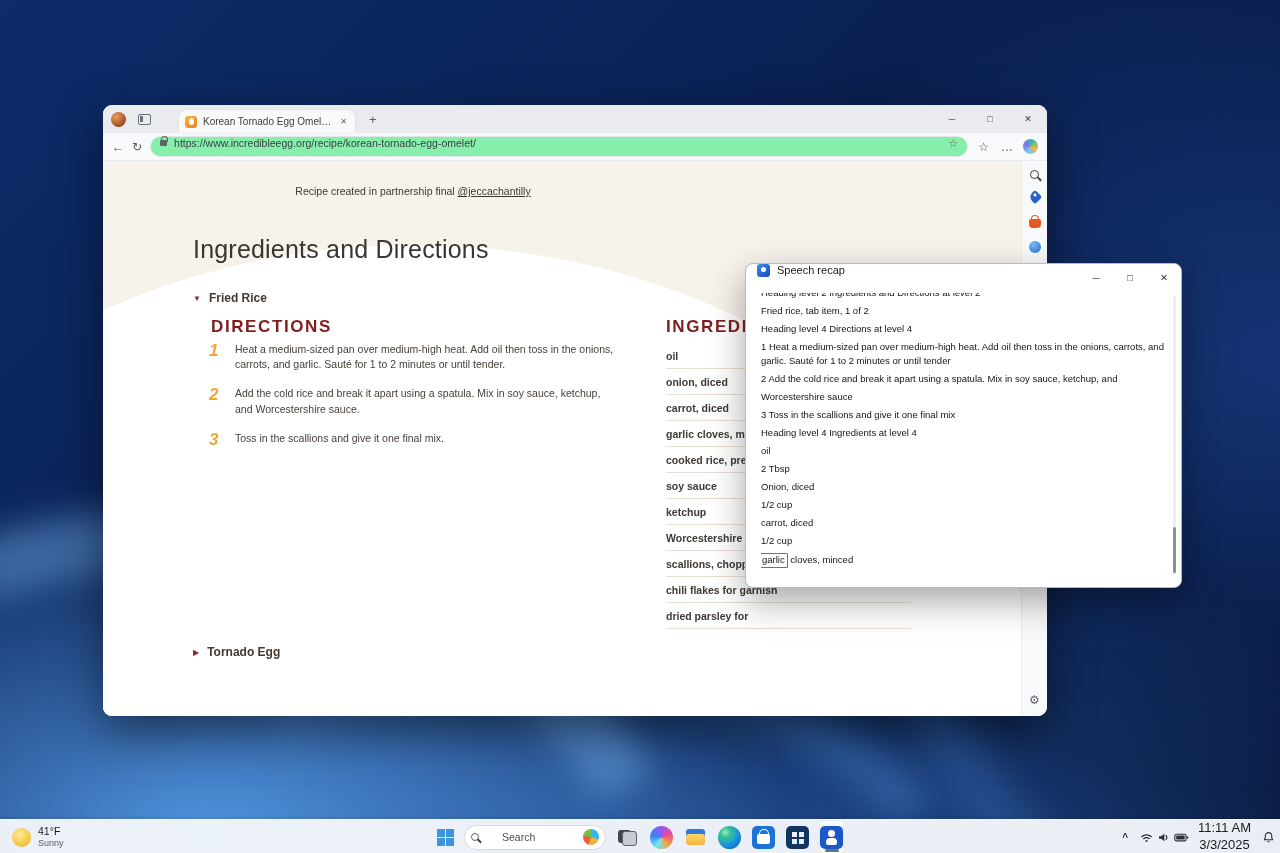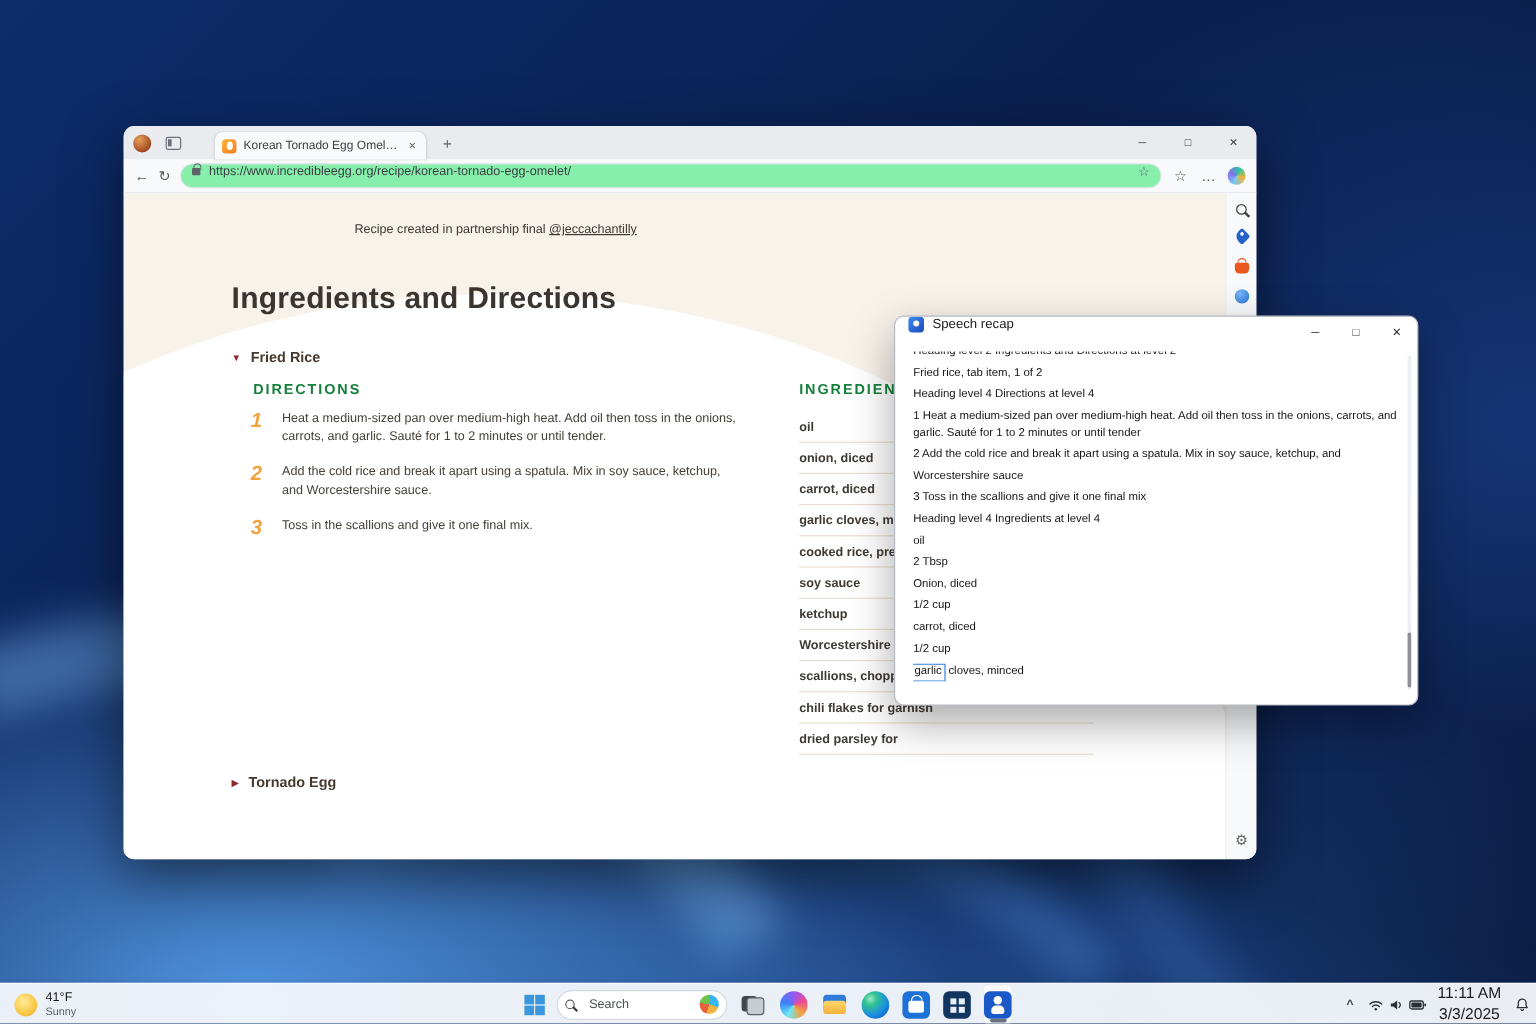--- a/index.html
+++ b/index.html
@@ -50,26 +50,26 @@
   .basket-ic{width:12px;height:9px;background:#e8571f;border-radius:2px 2px 4px 4px;position:relative;margin-top:4px}
   .basket-ic::before{content:"";position:absolute;left:2px;top:-4px;width:6px;height:5px;border:1.5px solid #e8571f;border-bottom:none;border-radius:5px 5px 0 0}
   .blue-orb{width:12px;height:12px;border-radius:50%;background:radial-gradient(circle at 35% 30%,#7db9f7,#1f6fd4)}
   .rail-gear{margin-top:auto;margin-bottom:9px;font-size:12px;color:#5f6368}
 
   
   .content{position:absolute;left:0;top:56px;right:26px;bottom:0;background:#f7f2ea;overflow:hidden}
   .wave{position:absolute;left:-340px;top:84px;width:1300px;height:1080px;background:#fff;border-radius:50%}
   .partnership{position:absolute;left:90px;top:24px;width:440px;text-align:center;font-size:10.5px;color:#3c3833}
   .partnership a{color:#3c3833}
-  .page-title{position:absolute;left:90px;top:74px;font-size:25px;font-weight:700;color:#3a3531;letter-spacing:.2px}
+  .page-title{position:absolute;left:90px;top:74px;font-size:25px;font-weight:400;color:#3a3531;letter-spacing:.2px}
   .section-hdr{position:absolute;display:flex;align-items:center;gap:8px;font-size:12px;font-weight:bold;color:#46392f}
   .sec-fried{left:90px;top:130px}
   .sec-tornado{left:90px;top:484px}
   .tri{font-size:8px;color:#8f2430}
-  .col-hdr{position:absolute;font-size:12px;font-weight:bold;letter-spacing:1.6px;color:#15803d;white-space:nowrap}
+  .col-hdr{position:absolute;font-size:17px;font-weight:bold;letter-spacing:1.6px;color:#7f1d1d;white-space:nowrap}
   .dir-h{left:108px;top:156px}
   .ing-h{left:563px;top:156px}
   .steps{position:absolute;left:106px;top:181px;width:420px}
   .step{display:flex;gap:13px;margin-bottom:14px}
   .step-num{font-size:17px;font-weight:bold;font-style:italic;color:#f1a33c;min-width:13px;line-height:1}
   .step-text{font-size:10.5px;line-height:1.45;color:#474039;width:382px}
   .ing-list{position:absolute;left:563px;top:182px;width:245px}
   .ing-row{height:26px;line-height:26px;border-bottom:1px solid #e9dfd0;font-size:10.5px;font-weight:bold;color:#3f3a35;white-space:nowrap;overflow:hidden}
 
   
@@ -91,21 +91,21 @@
   
   .taskbar{position:absolute;left:0;right:0;bottom:0;height:34px;background:rgba(242,245,250,.97);border-top:1px solid rgba(255,255,255,.55);box-shadow:0 -1px 4px rgba(0,0,0,.12);z-index:60}
   .weather{position:absolute;left:2px;top:0;height:34px;display:flex;align-items:center;gap:7px;padding:0 10px;border-radius:5px}
   .sun{width:19px;height:19px;border-radius:50%;background:radial-gradient(circle at 40% 35%,#ffeb9a,#f8c845 60%,#eda22a)}
   .weather-temp{font-size:10.5px;color:#1a1a1a;line-height:1.25}
   .weather-cond{font-size:9px;color:#5a5f66;line-height:1.2}
   .tb-center{position:absolute;left:50%;transform:translateX(-50%);top:0;height:34px;display:flex;align-items:center;gap:9px}
   .tb-btn{height:34px;display:flex;align-items:center;position:relative;padding:0 1px}
   .win-logo{width:17px;height:17px;display:grid;grid-template-columns:8px 8px;grid-template-rows:8px 8px;gap:1px}
   .win-logo span{background:#3a96dd}
-  .search-pill{width:142px;height:25px;border-radius:13px;background:#fff;border:1px solid #d6dae1;display:flex;align-items:center;gap:12px;padding:0 6px}
+  .search-pill{width:142px;height:25px;border-radius:13px;background:#fff;border:1px solid #d6dae1;display:flex;align-items:center;gap:23px;padding:0 6px}
   .search-pill .mag{border-color:#5f6368;width:8px;height:8px}
   .search-label{font-size:10.5px;color:#4a4d52}
   .bing-dot{margin-left:auto;width:16px;height:16px;border-radius:50%;background:conic-gradient(#37b5f0 0 30%,#f2b23e 30% 55%,#e8603c 55% 78%,#6fc24a 78% 100%)}
   .ic{width:23px;height:23px;position:relative;border-radius:5px;flex:0 0 auto}
   .tv-ic::before{content:"";position:absolute;left:2px;top:4px;width:13px;height:13px;border-radius:3px;background:#41464e}
   .tv-ic::after{content:"";position:absolute;right:2px;bottom:3px;width:13px;height:13px;border-radius:3px;background:#c7ccd3;border:1.6px solid #5b6169}
   .cop-ic{border-radius:50%;background:conic-gradient(from 210deg,#6ee7f5,#3b82f6,#8b5cf6,#ec4899,#f2a33c,#6ee7f5)}
   .fe-ic::before{content:"";position:absolute;left:2px;top:3px;width:19px;height:14px;border-radius:3px;background:#2f7bd9}
   .fe-ic::after{content:"";position:absolute;left:2px;top:8px;width:19px;height:11px;border-radius:3px;background:linear-gradient(#ffd76e,#f3b23a)}
   .edge-ic{border-radius:50%;background:radial-gradient(circle at 32% 28%,#9be8c6 0%,#35c58f 22%,#1b8fe0 58%,#0a4fb5 100%)}

